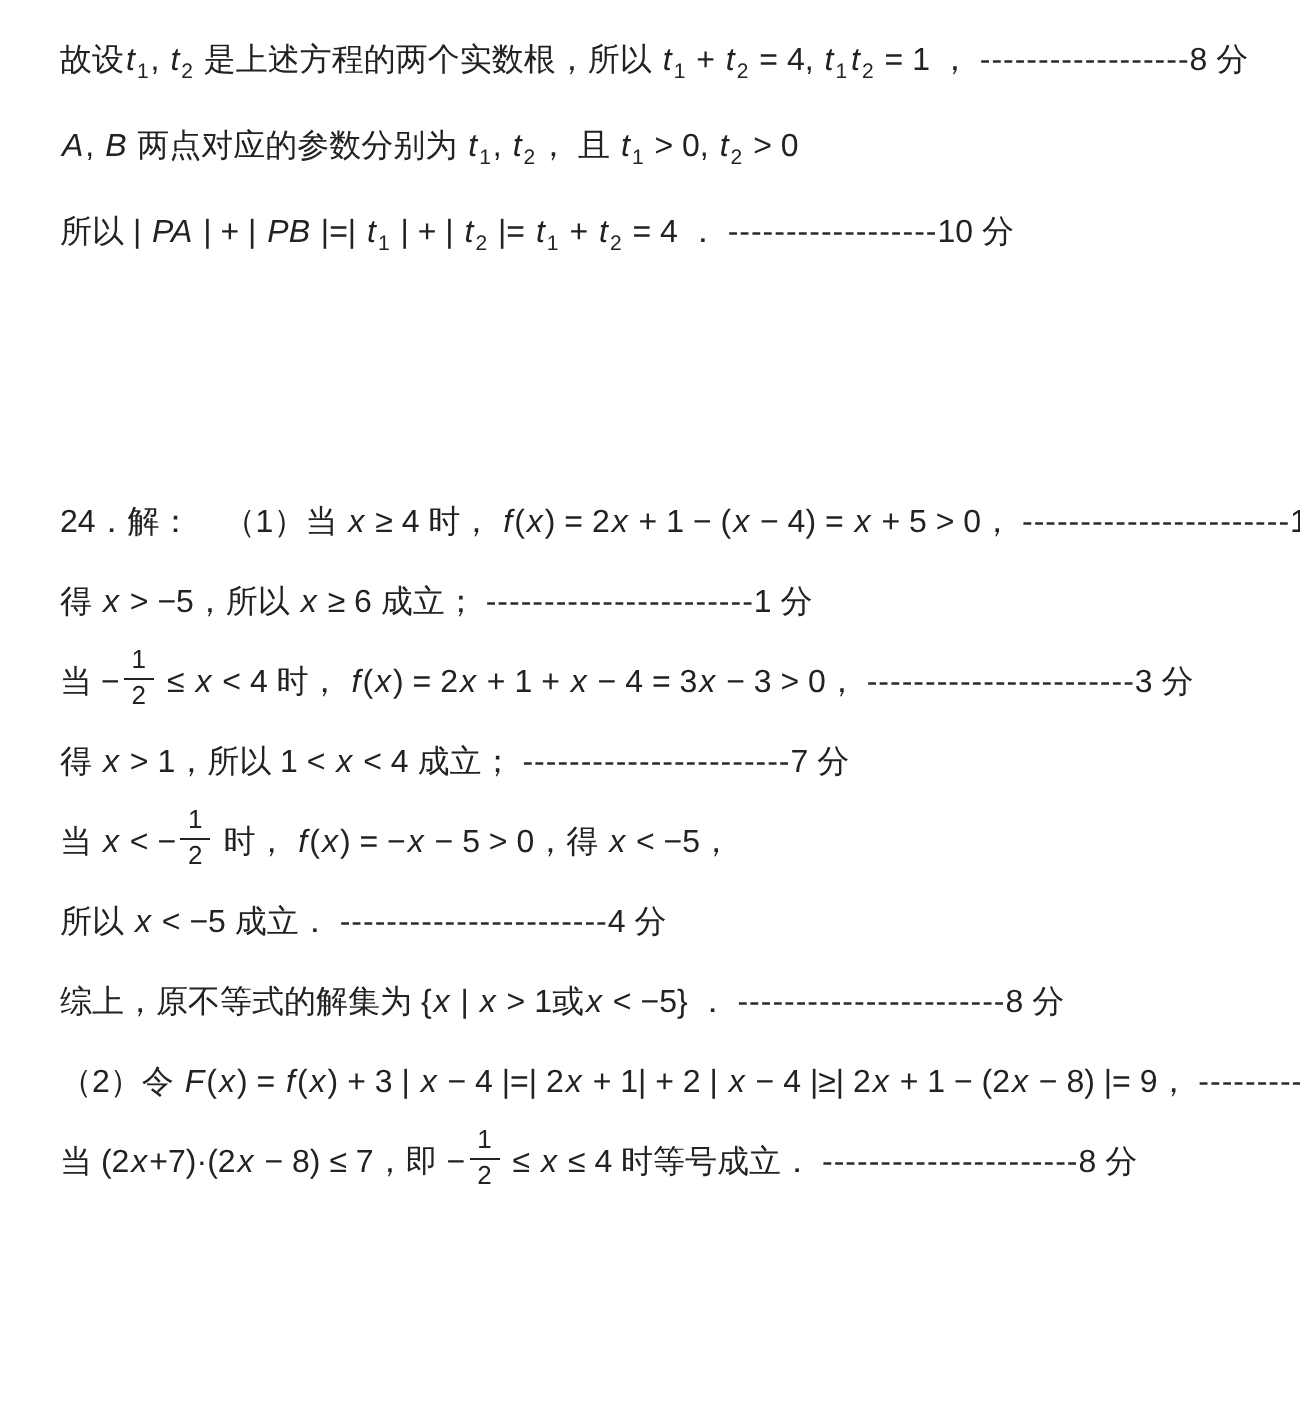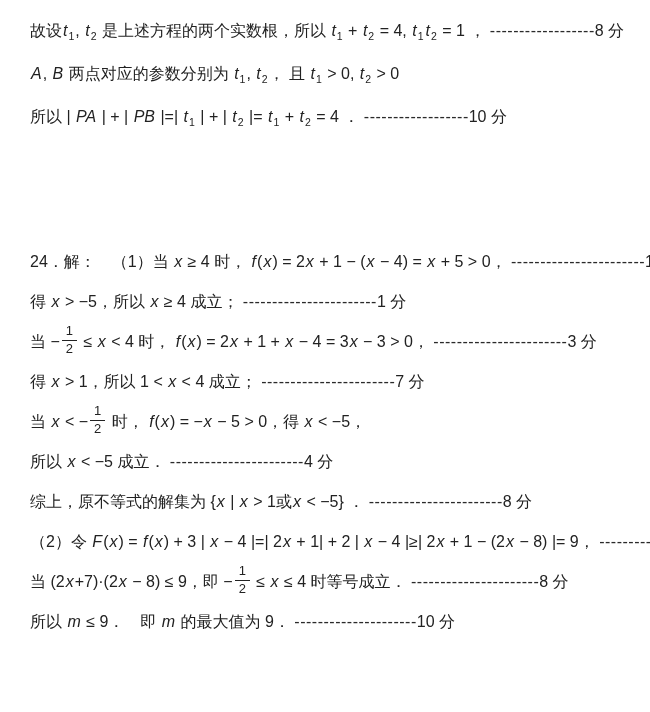--- a/index.html
+++ b/index.html
@@ -69,24 +69,23 @@
 
 <div class="canvas">
   <div class="page">
       <div class="section sec-0">
         <div class="line"><span>故设</span><span class="mi">t</span><span class="sub">1</span><span>, </span><span class="mi">t</span><span class="sub">2</span><span> 是上述方程的两个实数根，所以 </span><span class="mi">t</span><span class="sub">1</span><span> + </span><span class="mi">t</span><span class="sub">2</span><span> = 4, </span><span class="mi">t</span><span class="sub">1</span><span class="mi">t</span><span class="sub">2</span><span> = 1 ， </span><span class="dash">------------------</span><span>8 分</span></div>
         <div class="line"><span class="mi">A</span><span>, </span><span class="mi">B</span><span> 两点对应的参数分别为 </span><span class="mi">t</span><span class="sub">1</span><span>, </span><span class="mi">t</span><span class="sub">2</span><span>， 且 </span><span class="mi">t</span><span class="sub">1</span><span> &gt; 0, </span><span class="mi">t</span><span class="sub">2</span><span> &gt; 0</span></div>
         <div class="line"><span>所以 | </span><span class="mi">PA</span><span> | + | </span><span class="mi">PB</span><span> |=| </span><span class="mi">t</span><span class="sub">1</span><span> | + | </span><span class="mi">t</span><span class="sub">2</span><span> |= </span><span class="mi">t</span><span class="sub">1</span><span> + </span><span class="mi">t</span><span class="sub">2</span><span> = 4 ． </span><span class="dash">------------------</span><span>10 分</span></div>
       </div>
       <div class="section sec-1">
         <div class="line"><span>24．解：　（1）当 </span><span class="mi">x</span><span> ≥ 4 时， </span><span class="mi">f</span><span>(</span><span class="mi">x</span><span>) = 2</span><span class="mi">x</span><span> + 1 − (</span><span class="mi">x</span><span> − 4) = </span><span class="mi">x</span><span> + 5 &gt; 0， </span><span class="dash">-----------------------</span><span>1 分</span></div>
-        <div class="line"><span>得 </span><span class="mi">x</span><span> &gt; −5，所以 </span><span class="mi">x</span><span> ≥ 4 成立； </span><span class="dash">-----------------------</span><span>1 分</span></div>
+        <div class="line"><span>得 </span><span class="mi">x</span><span> &gt; −5，所以 </span><span class="mi">x</span><span> ≥ 6 成立； </span><span class="dash">-----------------------</span><span>1 分</span></div>
         <div class="line"><span>当 −</span><span class="frac"><span class="fnum">1</span><span class="fden">2</span></span><span> ≤ </span><span class="mi">x</span><span> &lt; 4 时， </span><span class="mi">f</span><span>(</span><span class="mi">x</span><span>) = 2</span><span class="mi">x</span><span> + 1 + </span><span class="mi">x</span><span> − 4 = 3</span><span class="mi">x</span><span> − 3 &gt; 0， </span><span class="dash">-----------------------</span><span>3 分</span></div>
         <div class="line"><span>得 </span><span class="mi">x</span><span> &gt; 1，所以 1 &lt; </span><span class="mi">x</span><span> &lt; 4 成立； </span><span class="dash">-----------------------</span><span>7 分</span></div>
         <div class="line"><span>当 </span><span class="mi">x</span><span> &lt; −</span><span class="frac"><span class="fnum">1</span><span class="fden">2</span></span><span> 时， </span><span class="mi">f</span><span>(</span><span class="mi">x</span><span>) = −</span><span class="mi">x</span><span> − 5 &gt; 0，得 </span><span class="mi">x</span><span> &lt; −5，</span></div>
         <div class="line"><span>所以 </span><span class="mi">x</span><span> &lt; −5 成立． </span><span class="dash">-----------------------</span><span>4 分</span></div>
         <div class="line"><span>综上，原不等式的解集为 {</span><span class="mi">x</span><span> | </span><span class="mi">x</span><span> &gt; 1或</span><span class="mi">x</span><span> &lt; −5} ． </span><span class="dash">-----------------------</span><span>8 分</span></div>
         <div class="line"><span>（2）令 </span><span class="mi">F</span><span>(</span><span class="mi">x</span><span>) = </span><span class="mi">f</span><span>(</span><span class="mi">x</span><span>) + 3 | </span><span class="mi">x</span><span> − 4 |=| 2</span><span class="mi">x</span><span> + 1| + 2 | </span><span class="mi">x</span><span> − 4 |≥| 2</span><span class="mi">x</span><span> + 1 − (2</span><span class="mi">x</span><span> − 8) |= 9， </span><span class="dash">----------</span><span>7 分</span></div>
-        <div class="line"><span>当 (2</span><span class="mi">x</span><span>+7)·(2</span><span class="mi">x</span><span> − 8) ≤ 9，即 −</span><span class="frac"><span class="fnum">1</span><span class="fden">2</span></span><span> ≤ </span><span class="mi">x</span><span> ≤ 4 时等号成立． </span><span class="dash">----------------------</span><span>8 分</span></div>
-        <div class="line"><span>所以 </span><span class="mi">m</span><span> ≤ 9．　即 </span><span class="mi">m</span><span> 的最大值为 9． </span><span class="dash">---------------------</span><span>10 分</span></div>
+        <div class="line"><span>当 (2</span><span class="mi">x</span><span>+7)·(2</span><span class="mi">x</span><span> − 8) ≤ 7，即 −</span><span class="frac"><span class="fnum">1</span><span class="fden">2</span></span><span> ≤ </span><span class="mi">x</span><span> ≤ 4 时等号成立． </span><span class="dash">----------------------</span><span>8 分</span></div>
       </div>
     </div>
 </div>
 
 </body></html>

